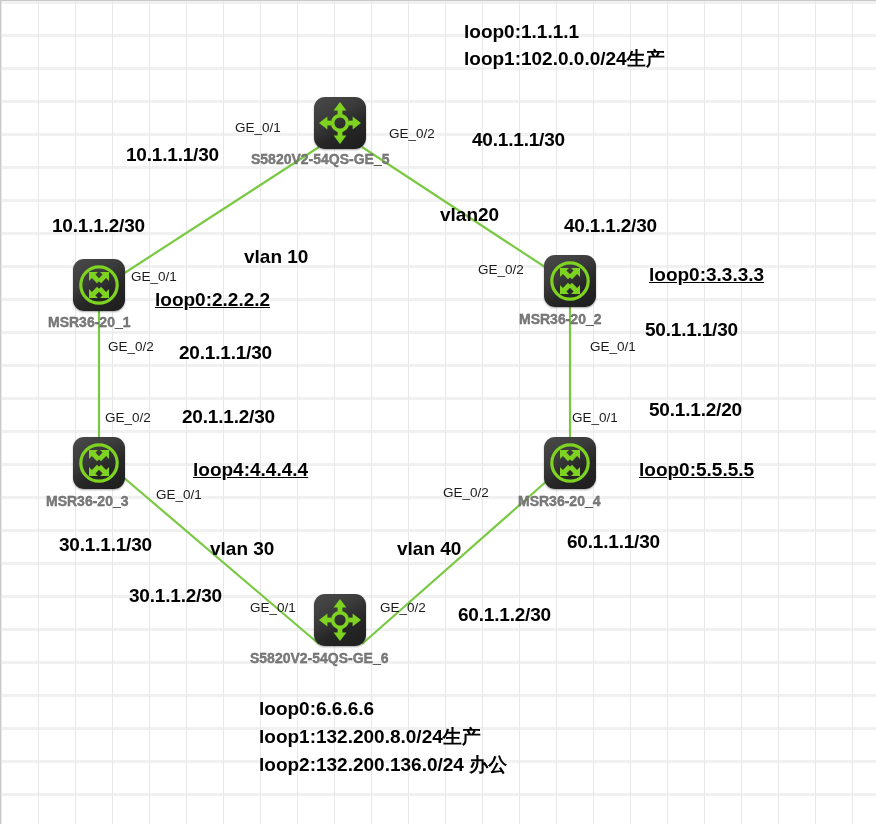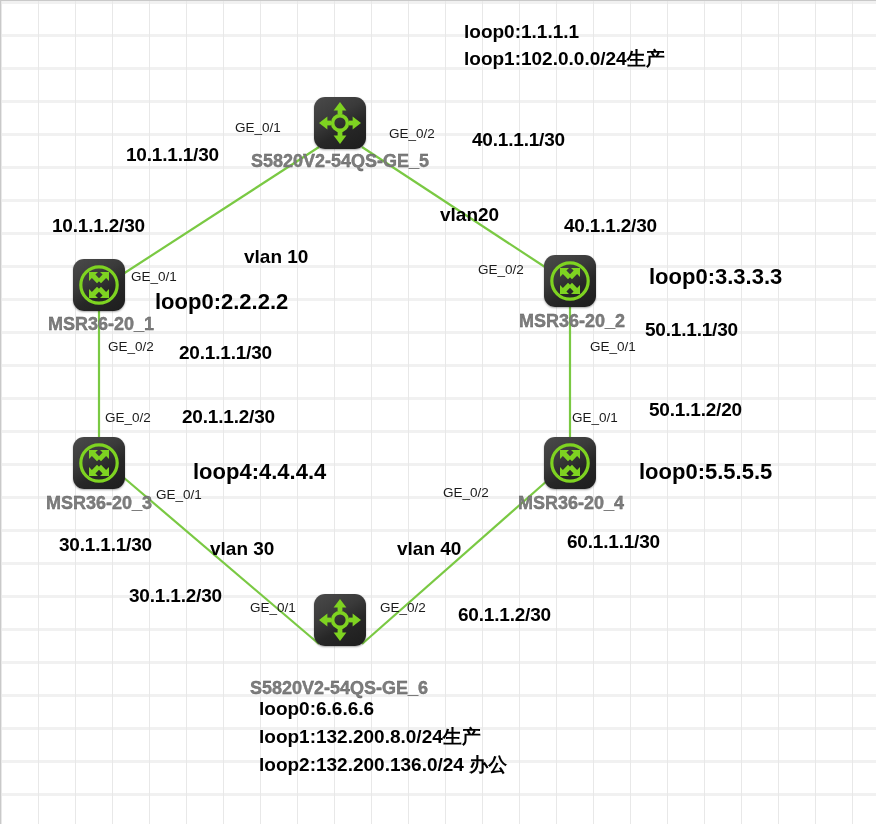--- a/index.html
+++ b/index.html
@@ -38,27 +38,27 @@
   .lbl{position:absolute;white-space:pre;line-height:1.05;}
 
   .ip{
     font-size:19px;font-weight:bold;color:#000000;
     letter-spacing:-0.2px;
   }
   .vlan{
     font-size:19px;font-weight:bold;color:#000000;
   }
   .loop{
-    font-size:22px;font-weight:bold;color:#000000;
+    font-size:19px;font-weight:bold;color:#000000;text-decoration:underline;
   }
   .port{
     font-size:13.5px;font-weight:normal;color:#1a1a1a;
   }
   .devname{
-    font-size:18px;font-weight:bold;color:#7d7d7d;
+    font-size:14px;font-weight:bold;color:#7d7d7d;
     -webkit-text-stroke:0.35px #5d5d5d;
   }
   .block{
     font-size:19px;font-weight:bold;color:#000000;line-height:1.42;
   }
 </style>
 </head>
 <body>
 
 <div id="canvas">
@@ -105,21 +105,21 @@
           <rect x="23.6" y="12.6" width="4.8" height="4.4"></rect>
         <path d="M26 47 L19.6 38.6 L32.4 38.6 Z"></path>
           <rect x="23.6" y="35" width="4.8" height="4.4"></rect>
         <path d="M5 26 L13.4 19.6 L13.4 32.4 Z"></path>
           <rect x="12.6" y="23.6" width="4.4" height="4.8"></rect>
         <path d="M47 26 L38.6 32.4 L38.6 19.6 Z"></path>
           <rect x="35" y="23.6" width="4.4" height="4.8"></rect>
       </g>
     </svg>
   </div>
-  <div class="lbl devname" style="left:249px;top:650px;margin-top:28px;">S5820V2-54QS-GE_6</div>
+  <div class="lbl devname" style="left:249px;top:650px;">S5820V2-54QS-GE_6</div>
 
   <div class="node" style="left:72px;top:258px;">
     <div class="chip"></div>
     <svg class="glyph" viewBox="0 0 52 52">
       <circle cx="26" cy="26" r="18.2" fill="none" stroke="#7ed321" stroke-width="3.2"></circle>
       <g fill="#7ed321">
         <path d="M16 13 L25 13 L22.4 15.6 L27.5 20.7 L24 24.2 L18.9 19.1 L16 22 Z"></path>
         <path d="M36 13 L36 22 L33.1 19.1 L28 24.2 L24.5 20.7 L29.6 15.6 L27 13 Z"></path>
         <path d="M16 39 L16 30 L18.9 32.9 L24 27.8 L27.5 31.3 L22.4 36.4 L25 39 Z"></path>
         <path d="M36 39 L27 39 L29.6 36.4 L24.5 31.3 L28 27.8 L33.1 32.9 L36 30 Z"></path>

